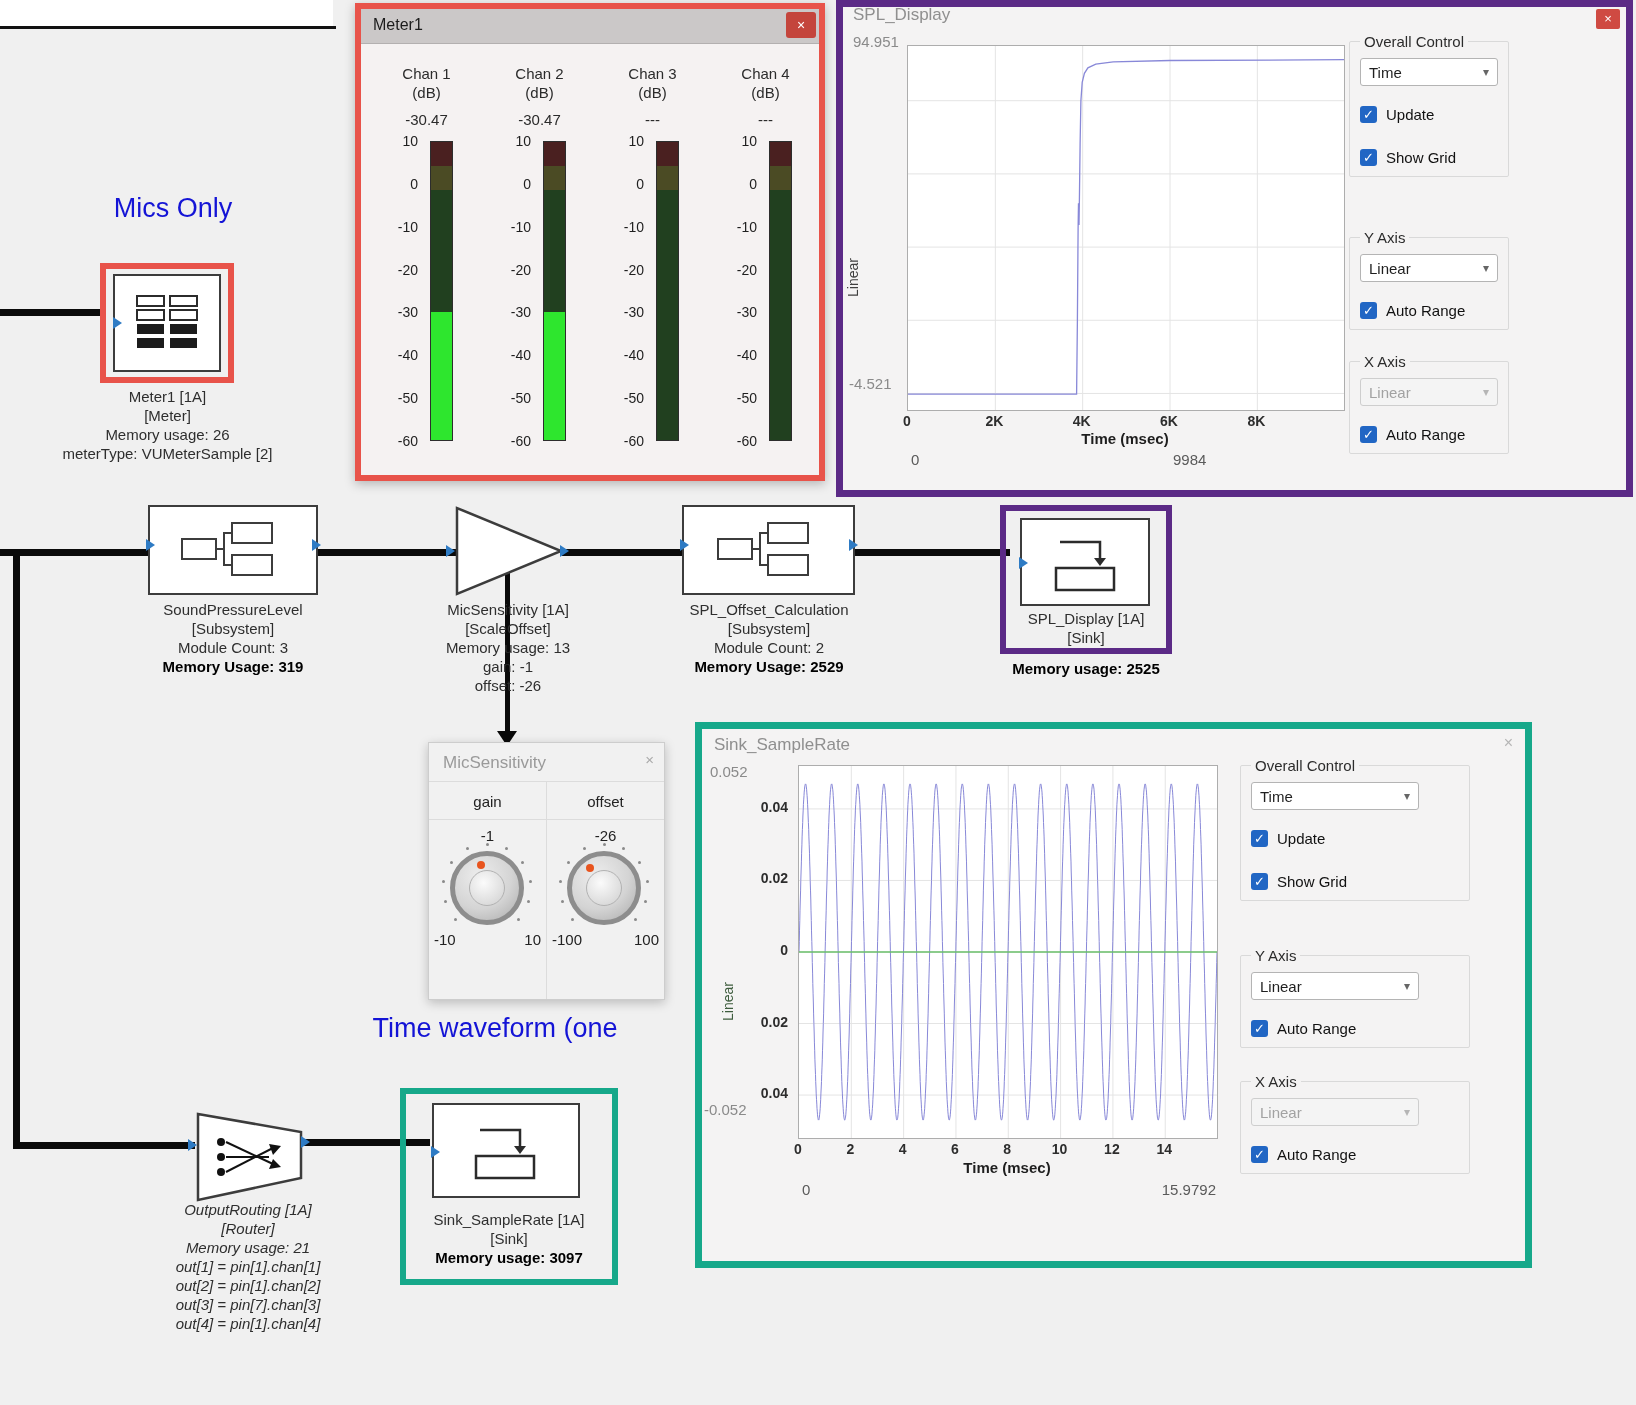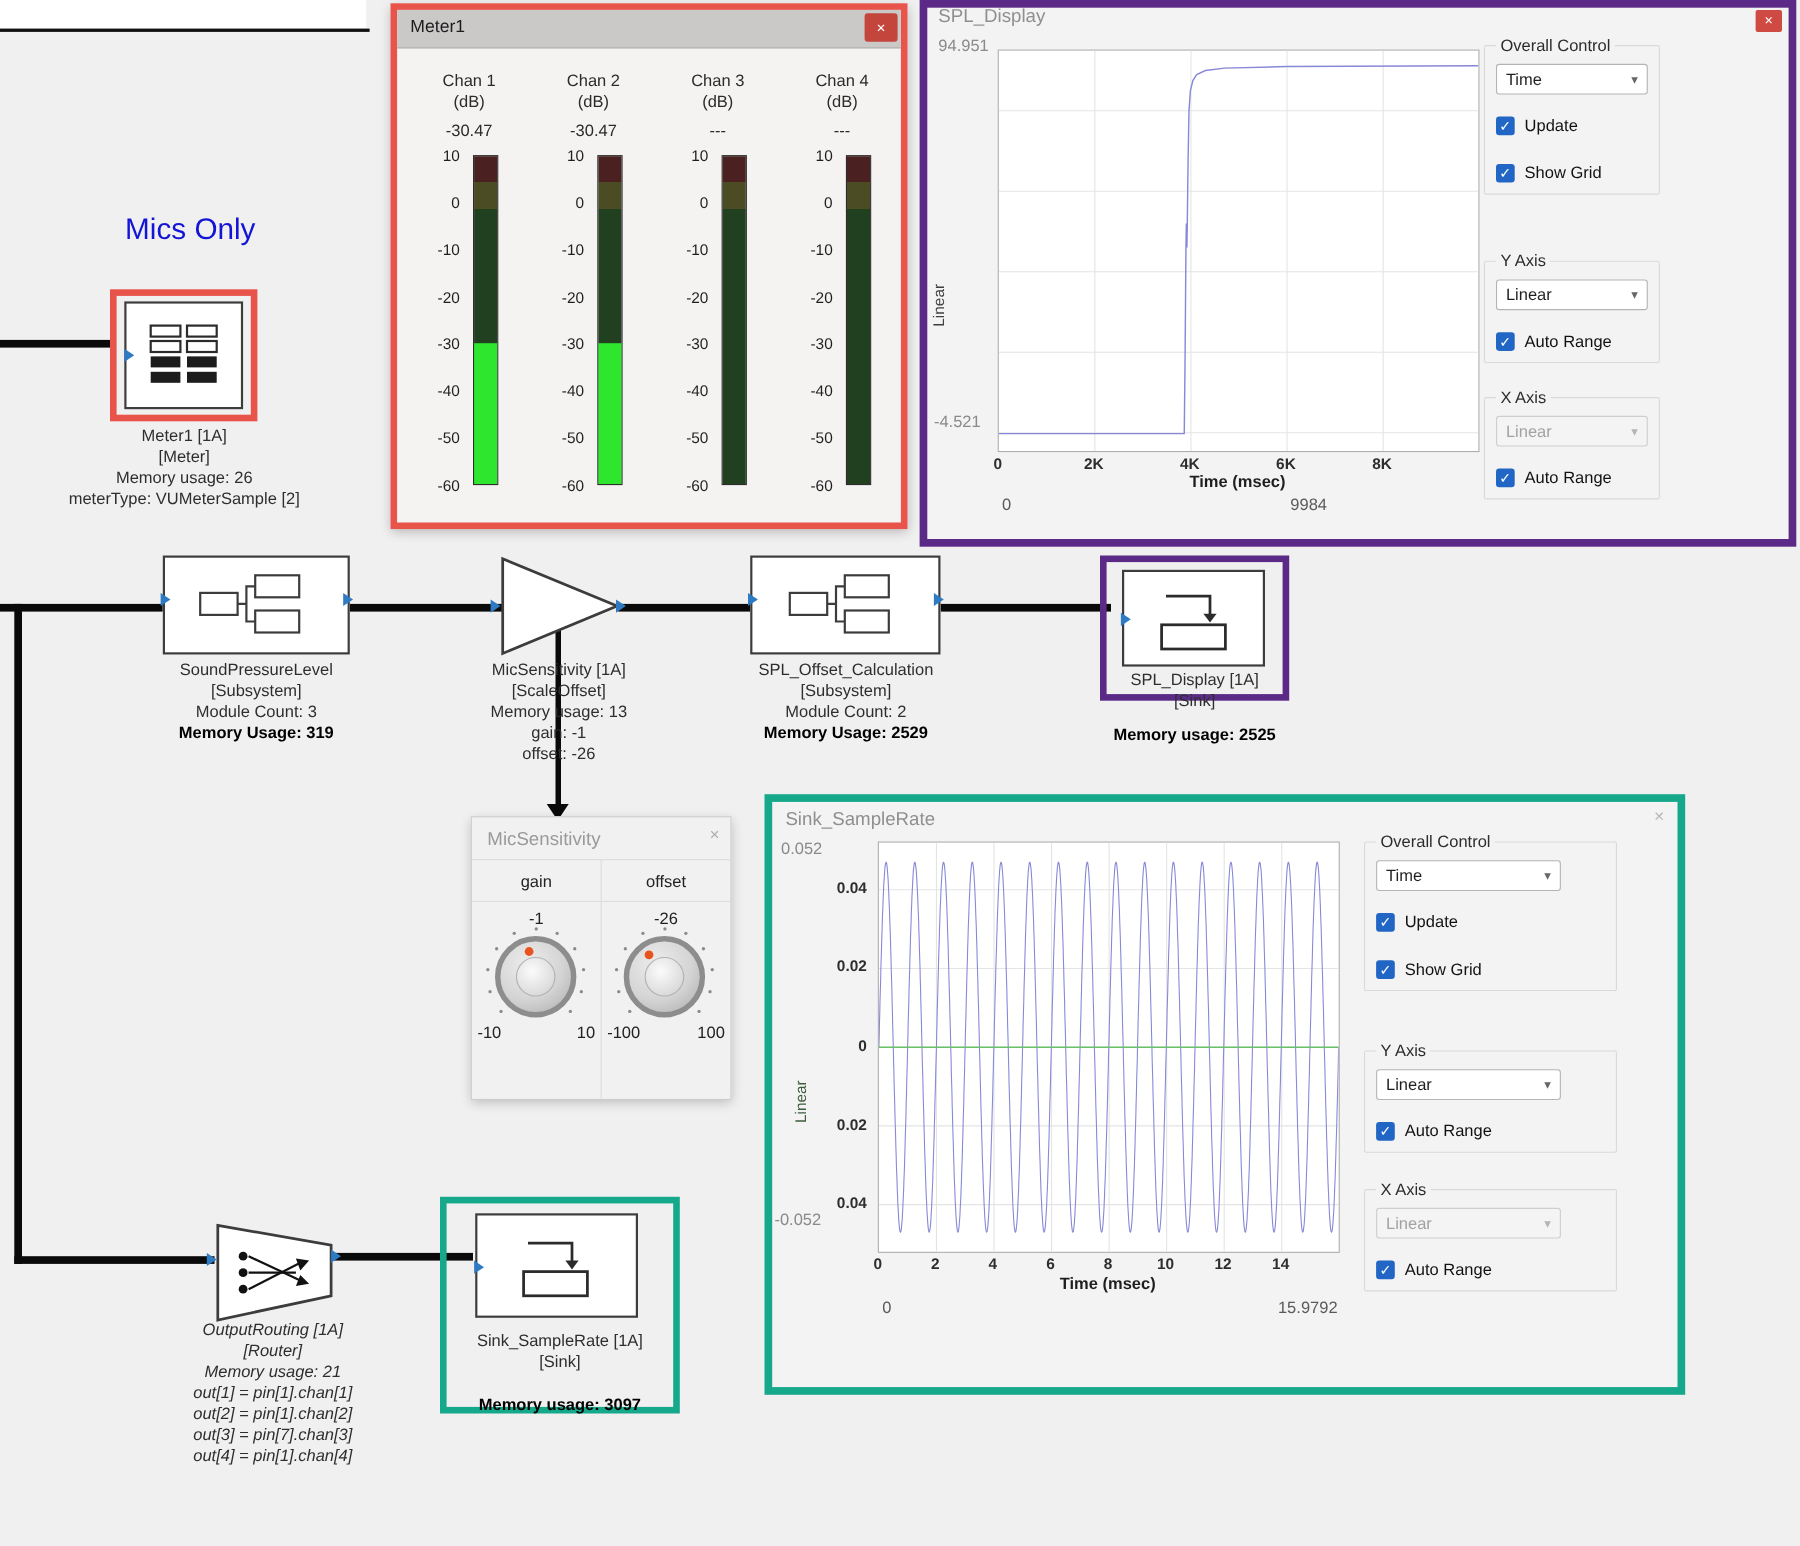--- a/index.html
+++ b/index.html
@@ -84,20 +84,21 @@
 <div class="wire" style="left:13px;top:1142px;width:182px;height:7px;"></div>
 <div class="wire" style="left:318px;top:549px;width:140px;height:7px;"></div>
 <div class="wire" style="left:562px;top:549px;width:120px;height:7px;"></div>
 <div class="wire" style="left:855px;top:549px;width:155px;height:7px;"></div>
 <div class="wire" style="left:300px;top:1139px;width:130px;height:7px;"></div>
 <div class="wire" style="left:505px;top:567px;width:5px;height:166px;"></div>
 <div class="arrowhead-down" style="left:497px;top:731px;"></div>
 
 <div class="bluelabel" style="left:88px;top:192px;width:170px;">Mics Only</div>
 <div class="bluelabel" style="left:325px;top:1012px;width:340px;">
+  <div>Time waveform (one</div>
 </div>
 
 <div class="hl-red" style="left:100px;top:263px;width:134px;height:120px;">
   <div class="block" style="left:7px;top:5px;width:108px;height:98px;">
     <svg width="64" height="58" viewBox="0 0 64 58" style="position:absolute;left:20px;top:18px;">
       <rect x="2" y="2" width="27" height="10" fill="#fff" stroke="#2b2b2b" stroke-width="2"></rect>
       <rect x="35" y="2" width="27" height="10" fill="#fff" stroke="#2b2b2b" stroke-width="2"></rect>
       <rect x="2" y="16" width="27" height="10" fill="#fff" stroke="#2b2b2b" stroke-width="2"></rect>
       <rect x="35" y="16" width="27" height="10" fill="#fff" stroke="#2b2b2b" stroke-width="2"></rect>
       <rect x="2" y="30" width="27" height="10" fill="#1c1c1c"></rect>
@@ -155,21 +156,21 @@
   <span class="pin" style="left:-4px;top:32px;"></span>
   <span class="pin" style="right:-5px;top:32px;"></span>
 </div>
 <div class="btxt" style="left:658px;top:600px;width:222px;">
   <div>SPL_Offset_Calculation</div>
   <div>[Subsystem]</div>
   <div>Module Count: 2</div>
   <div class="b">Memory Usage: 2529</div>
 </div>
 
-<div class="hl-purple" style="left:1000px;top:505px;width:172px;height:132px;padding-left:44px;">
+<div class="hl-purple" style="left:1000px;top:505px;width:172px;height:149px;padding-left:44px;">
   <div class="block" style="left:14px;top:7px;width:130px;height:88px;">
     <svg width="84" height="62" viewBox="0 0 84 62" style="position:absolute;left:22px;top:12px;">
       <rect x="12" y="36" width="58" height="22" fill="none" stroke="#2b2b2b" stroke-width="2.5"></rect>
       <path d="M16 10 H56 V28" fill="none" stroke="#2b2b2b" stroke-width="2.5"></path>
       <path d="M50 26 L56 34 L62 26 Z" fill="#2b2b2b"></path>
     </svg>
     <span class="pin" style="left:-3px;top:37px;"></span>
   </div>
   <div class="btxt" style="left:-10px;top:98px;width:180px;">
     <div>SPL_Display [1A]</div>
@@ -208,21 +209,21 @@
     <svg width="84" height="62" viewBox="0 0 84 62" style="position:absolute;left:30px;top:15px;">
       <rect x="12" y="36" width="58" height="22" fill="none" stroke="#2b2b2b" stroke-width="2.5"></rect>
       <path d="M16 10 H56 V28" fill="none" stroke="#2b2b2b" stroke-width="2.5"></path>
       <path d="M50 26 L56 34 L62 26 Z" fill="#2b2b2b"></path>
     </svg>
     <span class="pin" style="left:-3px;top:41px;"></span>
   </div>
   <div class="btxt" style="left:-5px;top:116px;width:216px;">
     <div>Sink_SampleRate [1A]</div>
     <div>[Sink]</div>
-    <div class="b" style="margin-top:20px;">Memory usage: 3097</div>
+    <div class="b" style="margin-top:0;">Memory usage: 3097</div>
   </div>
 </div>
 
 <div class="win meterwin" style="left:355px;top:3px;width:470px;height:478px;">
   <div class="mw-header">
     <span class="mw-title">Meter1</span>
     <span class="mw-close">×</span>
   </div>
 
   <div class="mchan" style="left:9px;">

